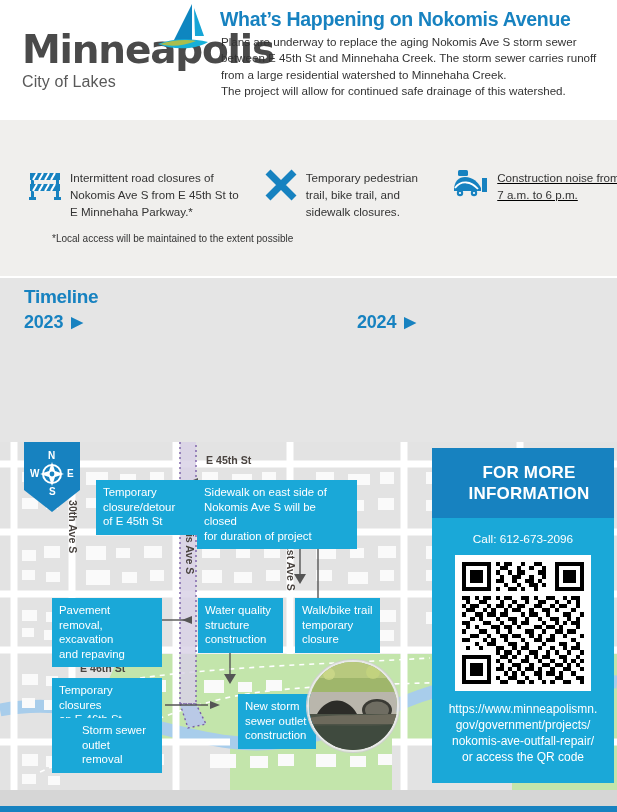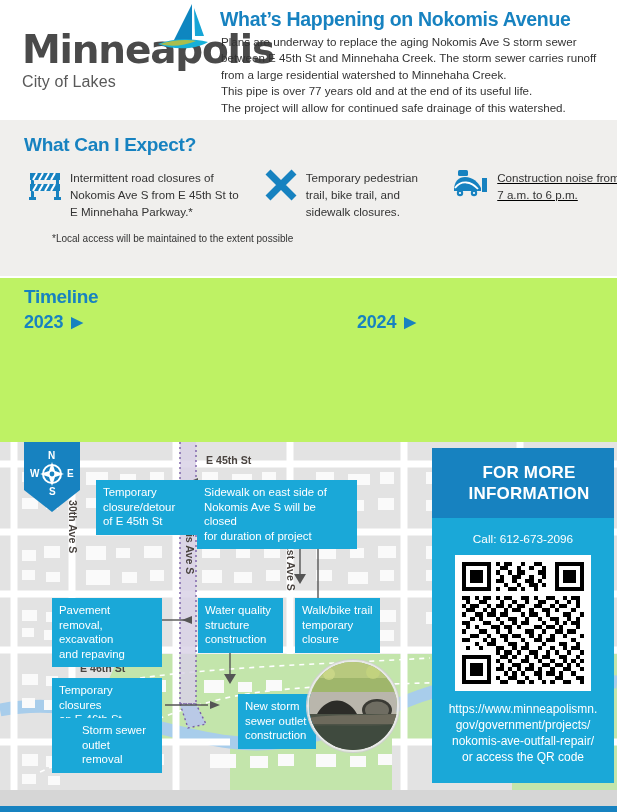--- a/index.html
+++ b/index.html
@@ -50,21 +50,21 @@
   .ecol-2 { width: 180px; }
   .ecol-3 { width: 190px; text-decoration: underline; }
   .eicon { flex: 0 0 auto; margin-right: 8px; }
   .etext { font-size: 11.6px; line-height: 1.45; color: #333; padding-top: 2px; }
   .footnote {
     position: absolute; left: 52px; top: 113px;
     font-size: 10px; color: #333;
   }
 
   
-  .timeline { position: absolute; left: 0; top: 278px; width: 617px; height: 164px; background: #bef264; }
+  .timeline { position: absolute; left: 0; top: 278px; width: 617px; height: 164px; background: #e5e5e5; }
   .timeline .sec-title { position: absolute; left: 24px; top: 8px; }
   .yr { position: absolute; font-size: 18px; font-weight: 700; color: #1782c0; letter-spacing: -.2px; }
   .yr .tri { display: inline-block; margin-left: 8px; color: #1782c0; font-size: 15px; vertical-align: 1px;}
   .yr-2023 { left: 24px; top: 34px; }
   .yr-2024 { left: 357px; top: 34px; }
 
   .greenbar { position: absolute; height: 9px; background: #a9bd4e; top: 337px; }
   .gb1 { left: 24px; width: 327px; }
   .gb2 { left: 357px; width: 236px; }
 
@@ -136,27 +136,25 @@
     </div>
     <svg class="logo-sail" viewBox="0 0 72 52">
       <path d="M44 2 L44 38 L26 38 Z" fill="#0e86c0"></path>
       <path d="M46 6 L56 34 L47 34 Z" fill="#16a5d6"></path>
       <path d="M10 42 C24 36 44 36 60 40 C48 48 24 48 10 42 Z" fill="#16b0d8"></path>
       <path d="M12 42 C24 38 38 37 48 39 C36 44 22 45 12 42 Z" fill="#a9bd4e"></path>
     </svg>
     <div class="head-title">What’s Happening on Nokomis Avenue</div>
     <div class="head-body">
       <p>Plans are underway to replace the aging Nokomis Ave S storm sewer between E 45th St and Minnehaha Creek. The storm sewer carries runoff from a large residential watershed to Minnehaha Creek.</p>
-      <p>This pipe is over 77 years old and at the end of its useful life.</p>
       <p>The project will allow for continued safe drainage of this watershed.</p>
     </div>
   </div>
 
   <div class="expect">
-    <div class="sec-title">What Can I Expect?</div>
     <div class="expect-cols">
 
       <div class="ecol ecol-1">
         <span class="eicon">
           <svg width="34" height="34" viewBox="0 0 34 34">
             <rect x="3" y="6" width="3" height="24" fill="#1782c0"></rect>
             <rect x="28" y="6" width="3" height="24" fill="#1782c0"></rect>
             <rect x="1" y="29" width="7" height="3" fill="#1782c0"></rect>
             <rect x="26" y="29" width="7" height="3" fill="#1782c0"></rect>
             <rect x="2" y="5" width="30" height="7" fill="#1782c0"></rect>

